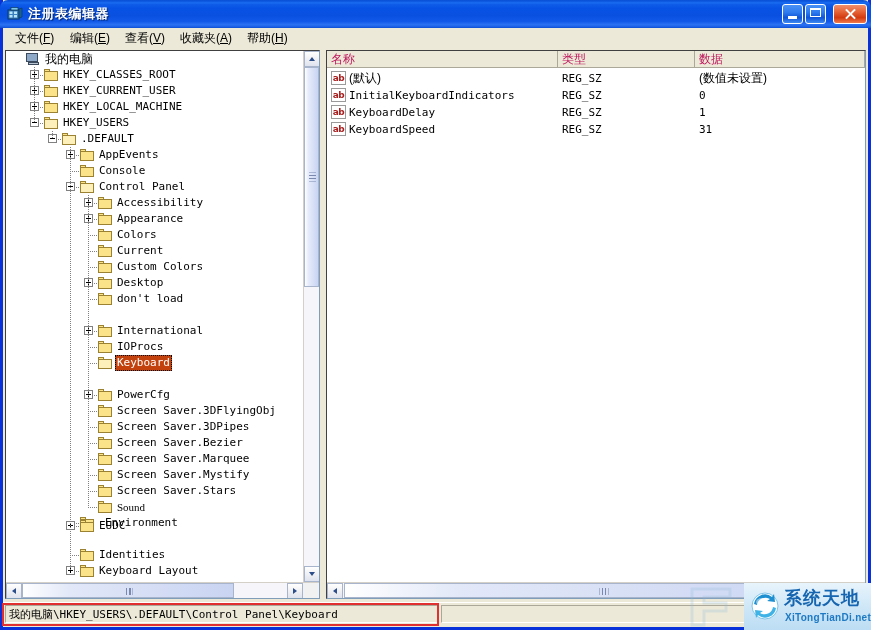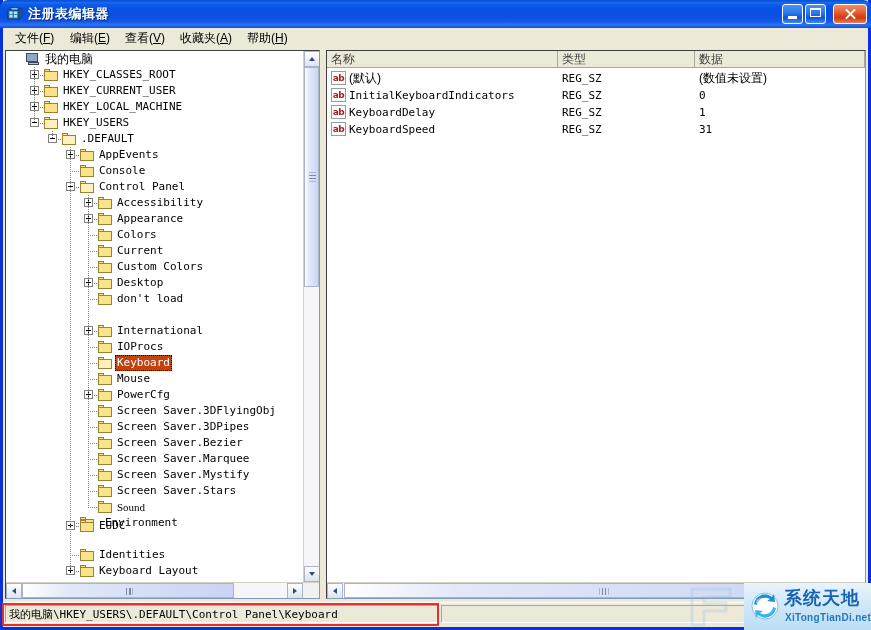--- a/index.html
+++ b/index.html
@@ -381,21 +381,21 @@
     background: #ece9d8;
     border-bottom: 1px solid #aca899;
     box-sizing: border-box;
   }
   .col-head {
     position: absolute;
     top: 0;
     height: 16px;
     line-height: 16px;
     font-size: 12px;
-    color: #404040;
+    color: #be185d;
     padding-left: 4px;
     border-right: 1px solid #aca899;
     box-sizing: border-box;
     background: #ece9d8;
     white-space: nowrap;
     cursor: default;
     font-family: "Liberation Sans", sans-serif;
   }
   .list-row {
     position: absolute;
@@ -729,28 +729,20 @@
             </span>
             <span class="tree-label" style="position: absolute; left: 109px;">IOProcs</span>
           </div>
           <div class="tree-row selected" style="top: 304px; position: absolute; left: 0px; width: 296px;">
             <span class="dotline-h" style="left: 82px; width: 10px;"></span>
             <span class="folder open" style="left: 91px;">
               <span class="folder-tab"></span>
               <span class="folder-body"></span>
             </span>
             <span class="tree-label" style="position: absolute; left: 109px;">Keyboard</span>
-          </div>
-          <div class="tree-row" style="top: 320px; position: absolute; left: 0px; width: 296px;">
-            <span class="dotline-h" style="left: 82px; width: 10px;"></span>
-            <span class="folder" style="left: 91px;">
-              <span class="folder-tab"></span>
-              <span class="folder-body"></span>
-            </span>
-            <span class="tree-label" style="position: absolute; left: 109px;">Mouse</span>
           </div>
           <div class="tree-row" style="top: 336px; position: absolute; left: 0px; width: 296px;">
             <span class="dotline-h" style="left: 82px; width: 10px;"></span>
             <span class="expander plus" style="left: 78px;"></span>
             <span class="folder" style="left: 91px;">
               <span class="folder-tab"></span>
               <span class="folder-body"></span>
             </span>
             <span class="tree-label" style="position: absolute; left: 109px;">PowerCfg</span>
           </div>

